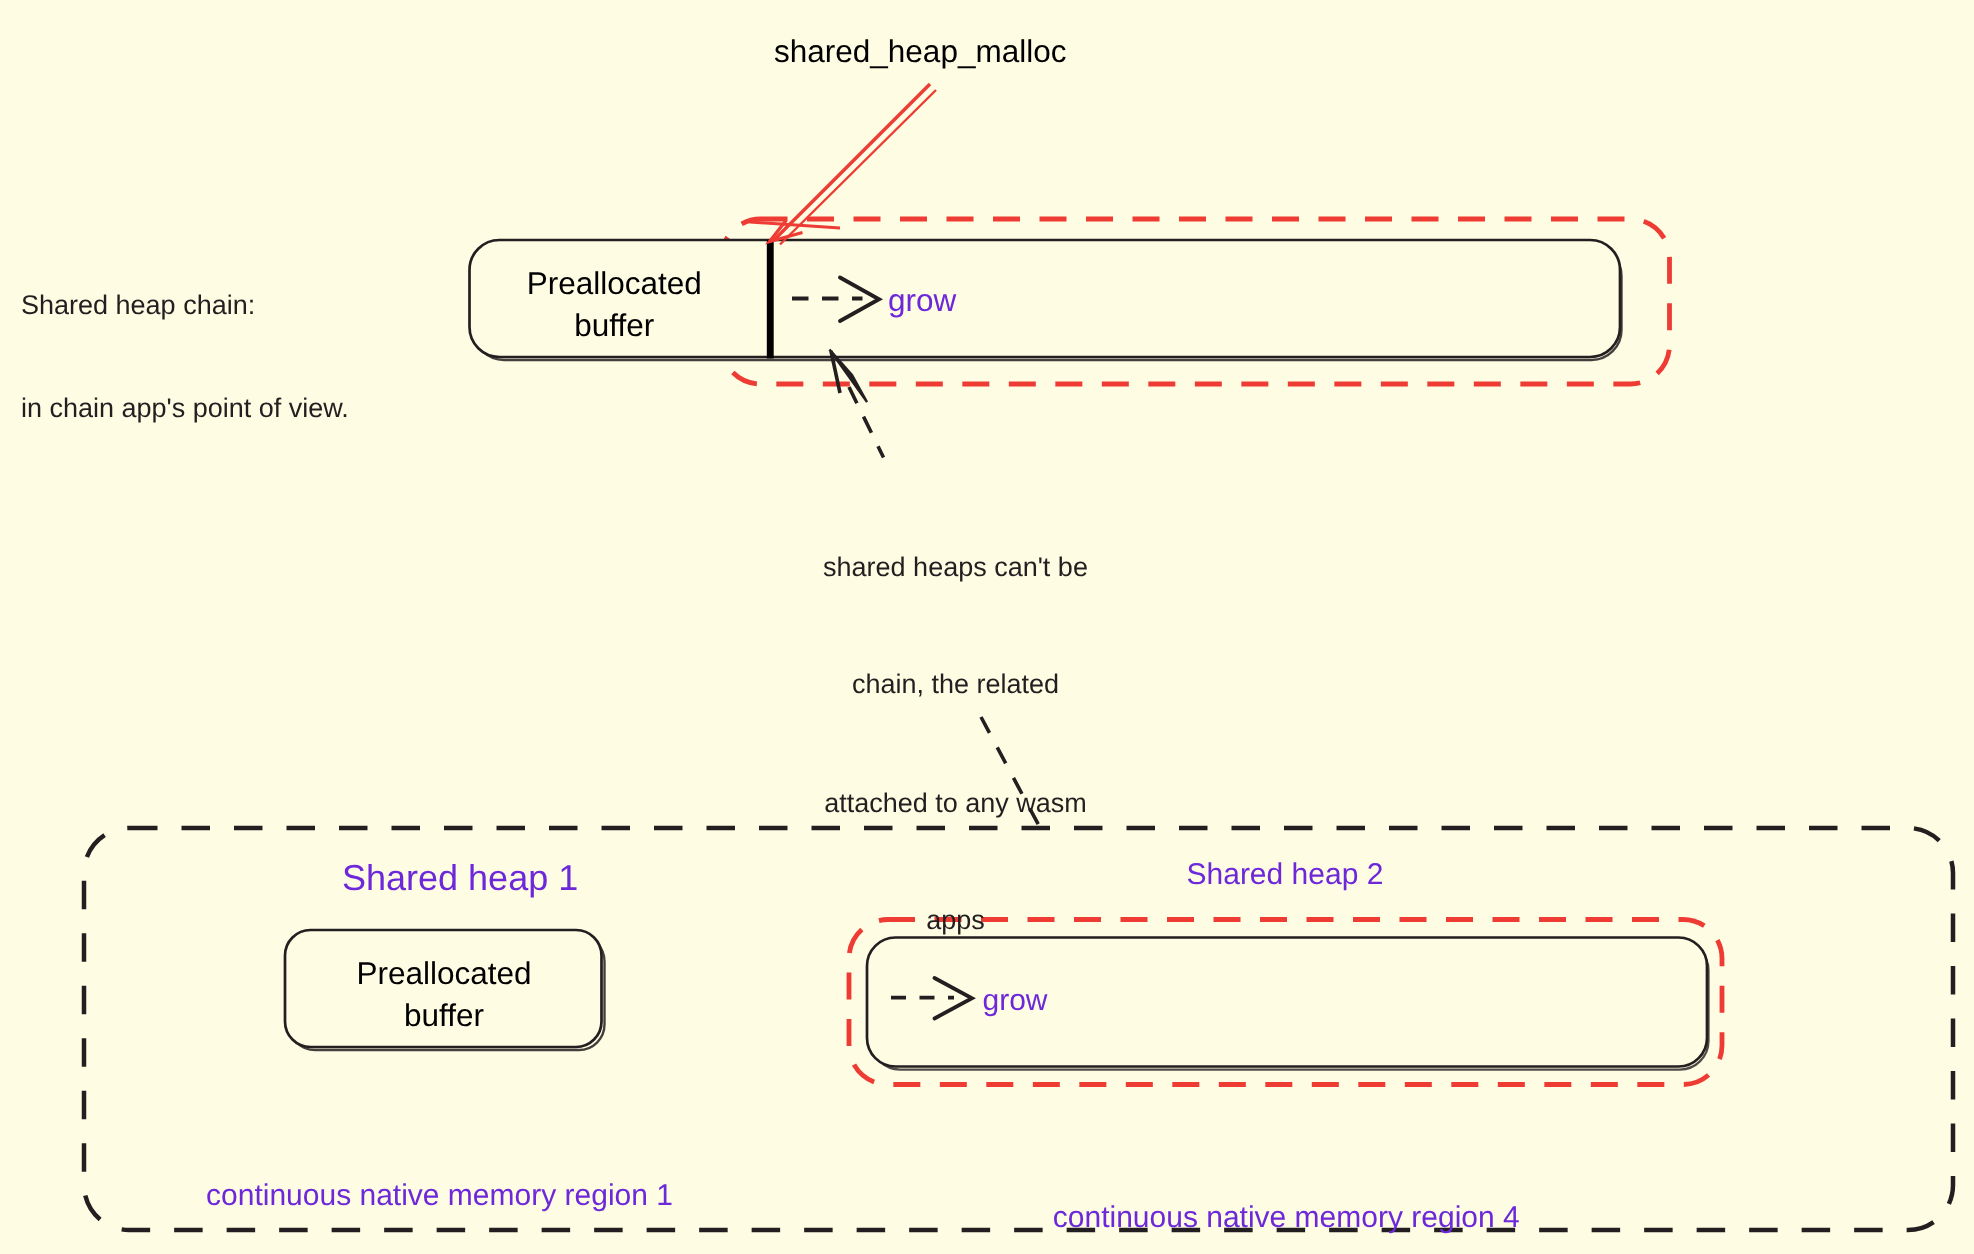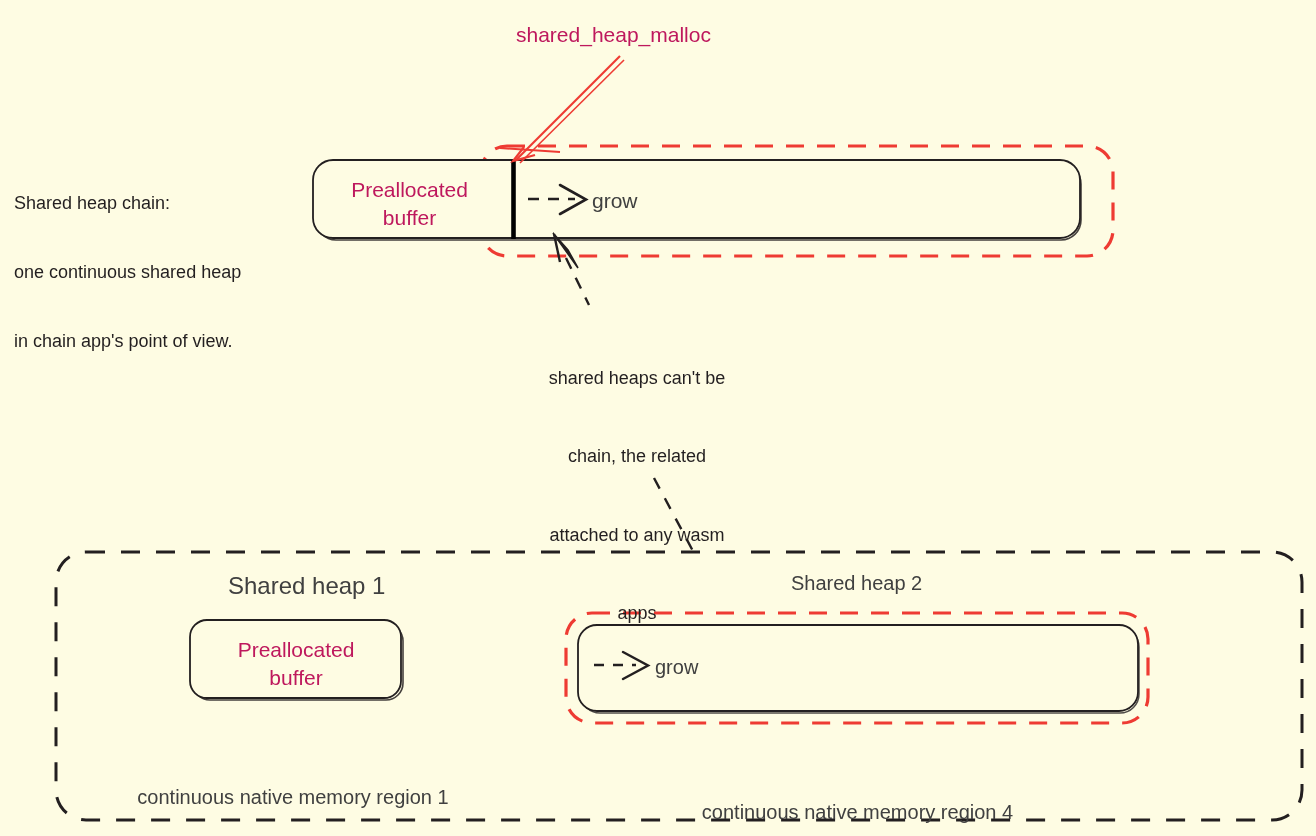--- a/index.html
+++ b/index.html
@@ -18,23 +18,23 @@
 
   
   .note{
     font-family:Liberation Sans, sans-serif;
     font-size:18px;
     color:#231f20;
   }
   .plain{
     font-family:"Liberation Sans", sans-serif;
     font-size:20px;
-    color:#404040;
+    color:#6d28d9;
   }
-  .red{ color:#be185d; }
+  .red{ color:#000000; }
 
   #desc-top-left{ left:14px; top:146px; }
   #note-middle{ left:497px; top:313px; width:280px; text-align:center; line-height:1.45; }
 
   #label-malloc{ left:516px; top:22px; font-size:21px; }
 
   #label-prealloc-top{ left:332px; top:176px; width:155px; text-align:center; font-size:21px; line-height:1.32;}
   #label-grow-top{ left:592px; top:188px; font-size:21px; }
 
   #label-heap1{ left:228px; top:571px; font-size:24px; }
@@ -82,21 +82,20 @@
     <rect x="581" y="628" width="558" height="85" rx="19" ry="19" fill="none" stroke="#231f20" stroke-width="1.5" opacity="0.8"></rect>
     <rect x="578" y="625" width="560" height="86" rx="19" ry="19" fill="#fefce3" stroke="#231f20" stroke-width="1.8"></rect>
 
     <line x1="594" y1="665" x2="636" y2="665" stroke="#231f20" stroke-width="2.5" stroke-dasharray="10 9"></line>
     <path d="M 623 652 L 648 665.5 L 623 679" fill="none" stroke="#231f20" stroke-width="2.5" stroke-linecap="round" stroke-linejoin="miter"></path>
 
   </svg>
 
   <div class="txt note" id="desc-top-left">
     <div>Shared heap chain:</div>
-    <div>one continuous shared heap</div>
     <div>in chain app's point of view.</div>
   </div>
 
   <div class="txt plain red" id="label-malloc">shared_heap_malloc</div>
 
   <div class="txt plain red" id="label-prealloc-top" style="white-space:pre-line">Preallocated
 buffer</div>
 
   <div class="txt plain" id="label-grow-top">grow</div>
 

